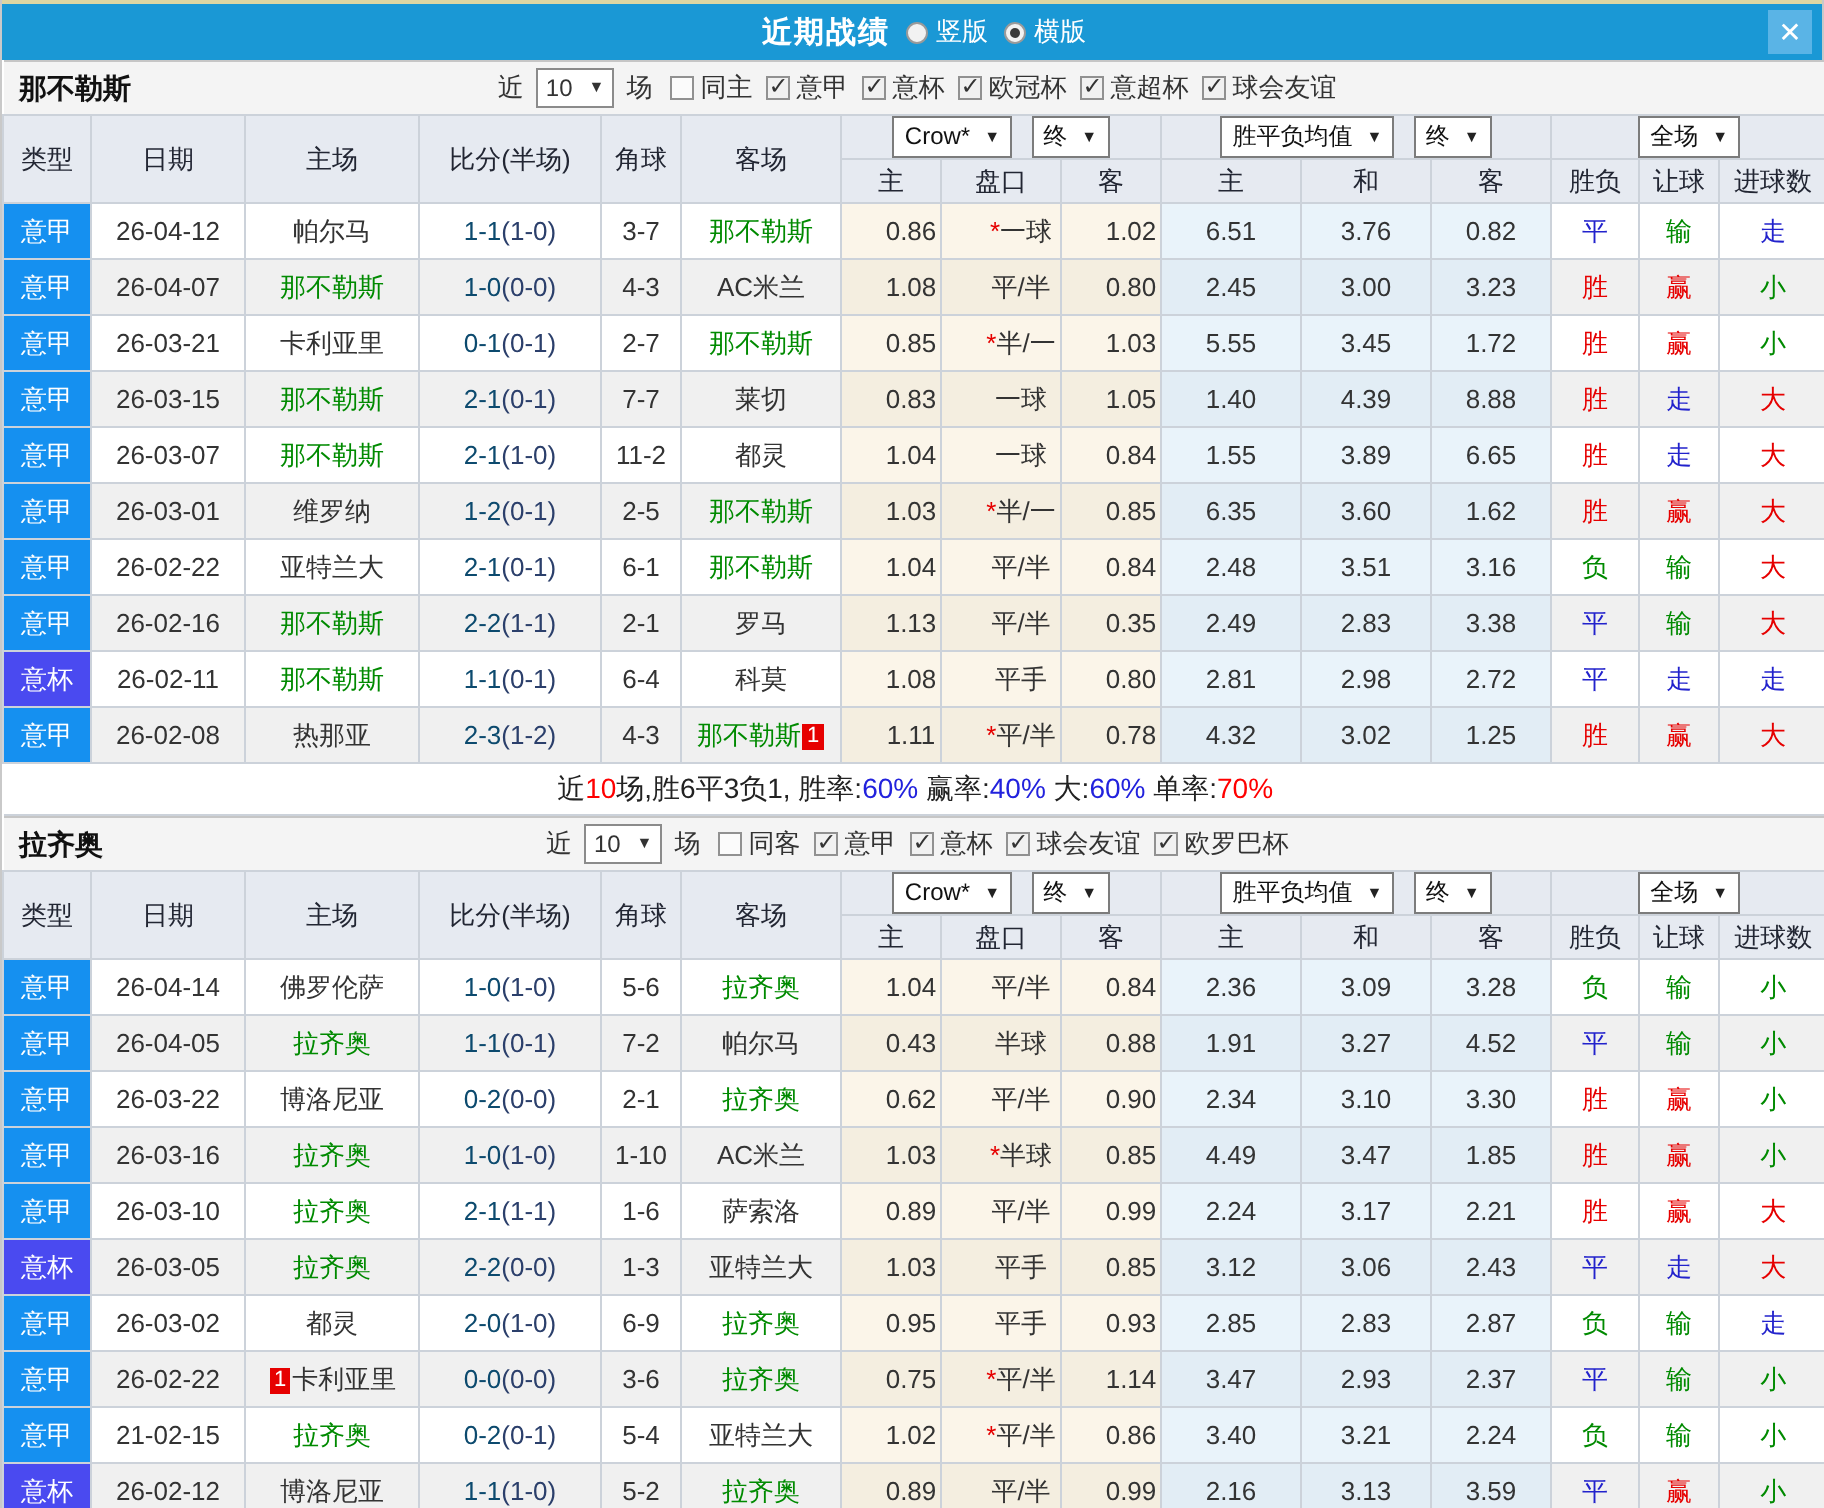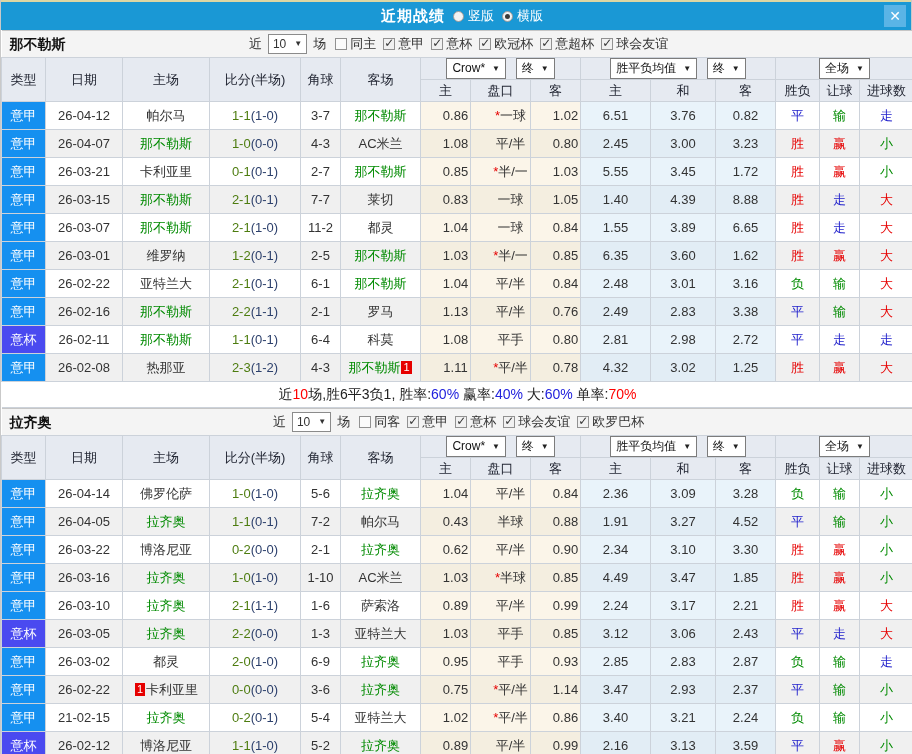--- a/index.html
+++ b/index.html
@@ -36,21 +36,21 @@
   .dd::after { content:"▼"; font-size:8px; margin-left:7px; color:#222; }
 
   tbody td { height:27px; background:#fff; }
   tbody tr.even td { background:#f0f0f0; }
   tbody td.asian { background:#fbf5e9;padding-left:20px; }
   tbody tr.even td.asian { background:#f4eee0; }
   tbody td.euro { background:#e9f3fa; }
   tbody tr.even td.euro { background:#e2edf5; }
   tbody td.type { color:#fff; }
 
-  .ft { color:#4d7c0f; }
+  .ft { color:#0c4a6e; }
   .ht { color:#2b3f6b; }
   .team-green { color:#008a00; }
   .badge1 { display:inline-block; background:#e60000; color:#fff; font-size:11px; line-height:13px; padding:0 2px; margin:0 1px; vertical-align:1px; }
   .star { color:#e60000; }
   .res-red { color:#e60000; }
   .res-blue { color:#2222cc; }
   .res-green { color:#008a00; }
 
   tr.summary-row td { border-left:none; border-right:none; background:#fff; height:25px; font-size:14px; }
   .seg-k { color:#222; }
@@ -253,36 +253,36 @@
           <td class="type" style="background: rgb(21, 144, 240);">意甲</td>
           <td>26-02-22</td>
           <td><span><span>亚特兰大</span></span></td>
           <td><span class="ft">2-1</span><span class="ht">(0-1)</span></td>
           <td>6-1</td>
           <td><span class="team-green"><span>那不勒斯</span></span></td>
           <td class="asian">1.04</td>
           <td class="asian">平/半</td>
           <td class="asian">0.84</td>
           <td class="euro">2.48</td>
-          <td class="euro">3.01</td>
+          <td class="euro">3.51</td>
           <td class="euro">3.16</td>
           <td><span class="res-green">负</span></td>
           <td><span class="res-green">输</span></td>
           <td><span class="res-red">大</span></td>
         </tr>
         <tr class="even">
           <td class="type" style="background: rgb(21, 144, 240);">意甲</td>
           <td>26-02-16</td>
           <td><span class="team-green"><span>那不勒斯</span></span></td>
           <td><span class="ft">2-2</span><span class="ht">(1-1)</span></td>
           <td>2-1</td>
           <td><span><span>罗马</span></span></td>
           <td class="asian">1.13</td>
           <td class="asian">平/半</td>
-          <td class="asian">0.76</td>
+          <td class="asian">0.35</td>
           <td class="euro">2.49</td>
           <td class="euro">2.83</td>
           <td class="euro">3.38</td>
           <td><span class="res-blue">平</span></td>
           <td><span class="res-green">输</span></td>
           <td><span class="res-red">大</span></td>
         </tr>
         <tr class="odd">
           <td class="type" style="background: rgb(74, 74, 240);">意杯</td>
           <td>26-02-11</td>

